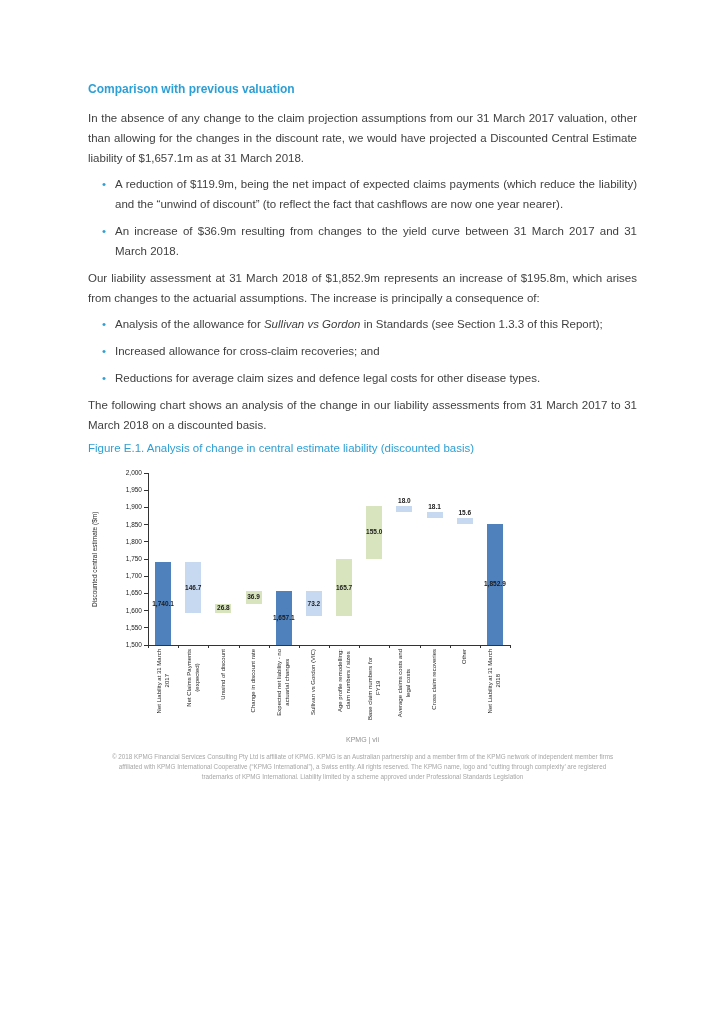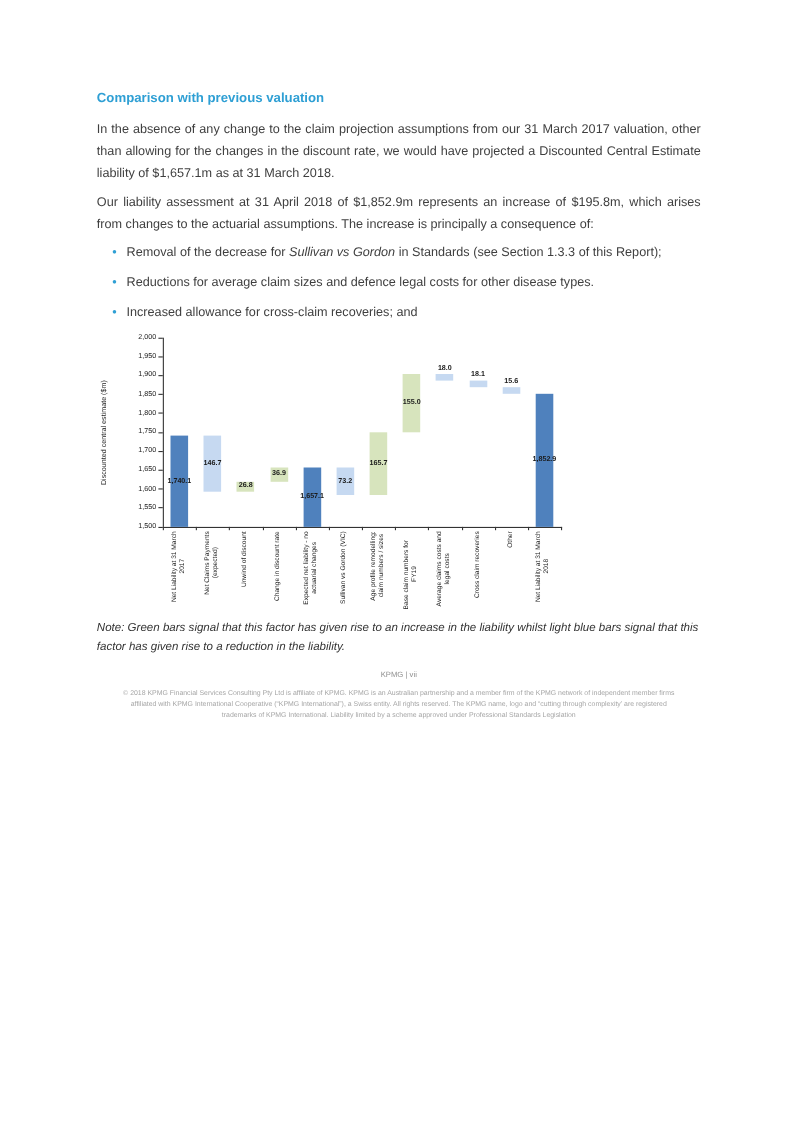--- a/index.html
+++ b/index.html
@@ -35,35 +35,39 @@
 <body>
 
 <div class="page">
   <div class="content">
 
     <h2 class="heading">Comparison with previous valuation</h2>
 
     <p class="body">In the absence of any change to the claim projection assumptions from our 31 March 2017 valuation, other than allowing for the changes in the discount rate, we would have projected a Discounted Central Estimate liability of $1,657.1m as at 31 March 2018.</p>
 
     <ul class="bullets">
+      <li><span>A reduction of $119.9m, being the net impact of expected claims payments (which reduce the liability) and the “unwind of discount” (to reflect the fact that cashflows are now one year nearer).</span></li>
+      <li><span>An increase of $36.9m resulting from changes to the yield curve between 31 March 2017 and 31 March 2018.</span></li>
     </ul>
 
-    <p class="body">Our liability assessment at 31 April 2018 of $1,852.9m represents an increase of $195.8m, which arises from changes to the actuarial assumptions. The increase is principally a consequence of:</p>
+    <p class="body">Our liability assessment at 31 March 2018 of $1,852.9m represents an increase of $195.8m, which arises from changes to the actuarial assumptions. The increase is principally a consequence of:</p>
 
     <ul class="bullets">
     </ul>
 
 
     <ul class="bullets">
-      <li><span>Removal of the decrease for </span><span class="italic">Sullivan vs Gordon</span><span> in Standards (see Section 1.3.3 of this Report);</span></li>
+      <li><span>Analysis of the allowance for </span><span class="italic">Sullivan vs Gordon</span><span> in Standards (see Section 1.3.3 of this Report);</span></li>
+      <li><span>Increased allowance for cross-claim recoveries; and</span></li>
       <li><span>Reductions for average claim sizes and defence legal costs for other disease types.</span></li>
-      <li><span>Increased allowance for cross-claim recoveries; and</span></li>
     </ul>
 
+    <p class="body">The following chart shows an analysis of the change in our liability assessments from 31 March 2017 to 31 March 2018 on a discounted basis.</p>
 
+    <div class="figcaption">Figure E.1. Analysis of change in central estimate liability (discounted basis)</div>
 
     <div class="chart" id="chart">
         <div class="yaxis-title">Discounted central estimate ($m)</div>
         <div class="axis" style="left: 60px; top: 6px; width: 1px; height: 172px;"></div>
         <div class="axis" style="left: 60px; top: 178px; width: 363px; height: 1px;"></div>
         <div class="tick" style="left: 56px; top: 177.5px; width: 4px; height: 1px;"></div>
         <div class="ytick-label" style="top: 174px;">1,500</div>
         <div class="tick" style="left: 56px; top: 160.3px; width: 4px; height: 1px;"></div>
         <div class="ytick-label" style="top: 156.8px;">1,550</div>
         <div class="tick" style="left: 56px; top: 143.1px; width: 4px; height: 1px;"></div>
@@ -158,21 +162,20 @@
           <span class="xlabel">Other</span>
         </div>
         <div class="bar" style="left: 398.917px; top: 56.6024px; width: 16px; height: 121.398px; background: rgb(79, 129, 189);"></div>
         <div class="bar-value" style="left: 406.917px; top: 113.301px;">1,852.9</div>
         <div class="xlabel-slot" style="left: 391.833px; top: 182px; width: 30.1667px; height: 80px;">
           <span class="xlabel">Net Liability at 31 March
 2018</span>
         </div>
       </div>
 
-    <p class="note">Note: Green bars signal that this factor has given rise to an increase in the liability whilst light blue bars signal that this factor has given rise to a reduction in the liability.</p>
 
     <div class="page-footer">KPMG | vii</div>
 
     <div class="copyright">
       <div>© 2018 KPMG Financial Services Consulting Pty Ltd is affiliate of KPMG. KPMG is an Australian partnership and a member firm of the KPMG network of independent member firms</div>
       <div>affiliated with KPMG International Cooperative (“KPMG International”), a Swiss entity. All rights reserved. The KPMG name, logo and “cutting through complexity’ are registered</div>
       <div>trademarks of KPMG International. Liability limited by a scheme approved under Professional Standards Legislation</div>
     </div>
 
   </div>

